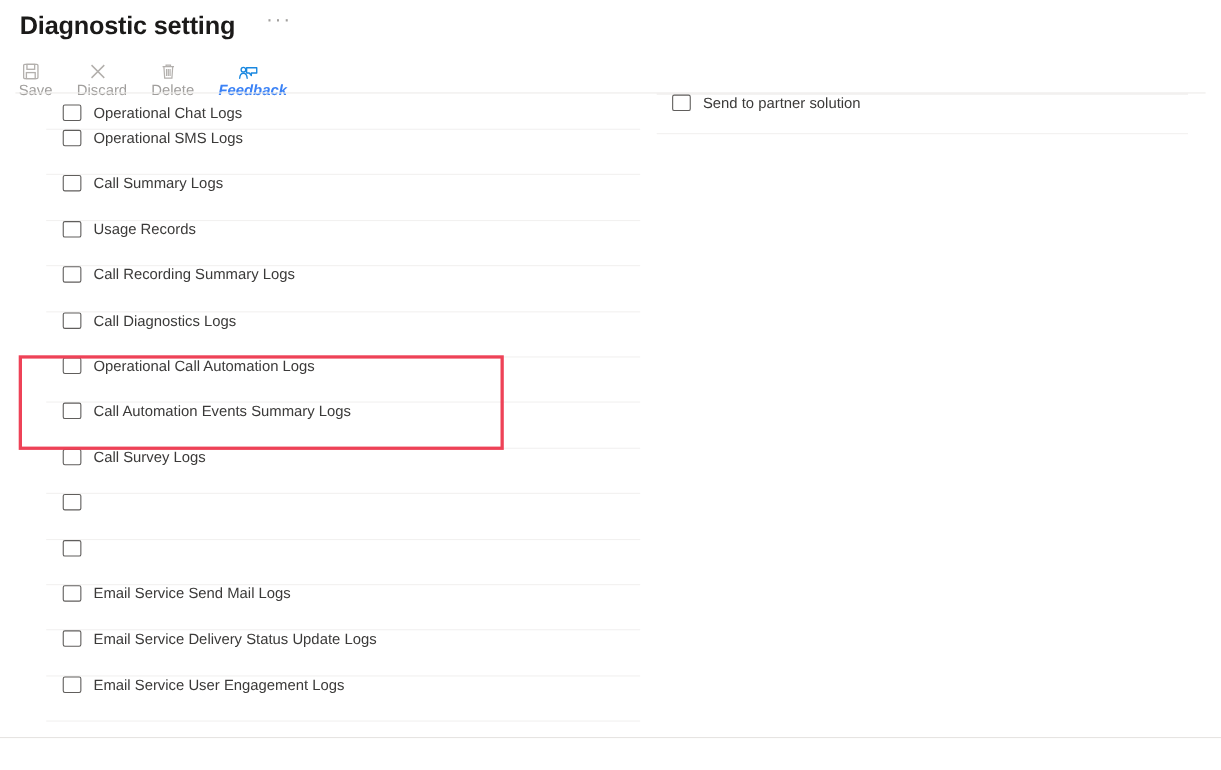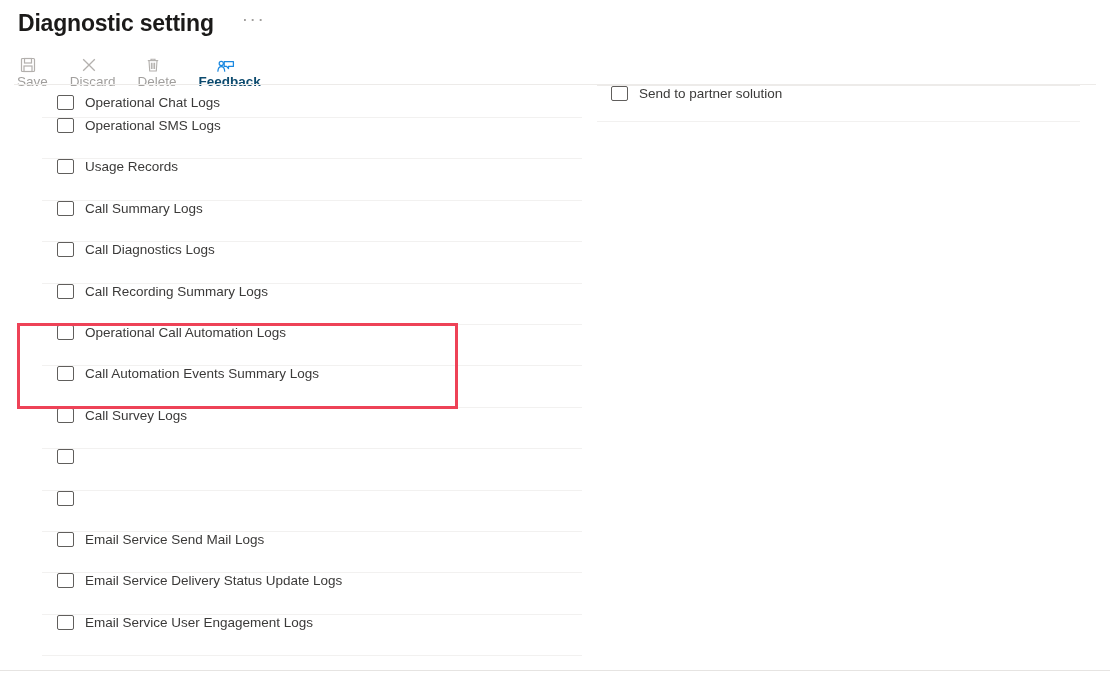--- a/index.html
+++ b/index.html
@@ -69,22 +69,23 @@
     width: 18px;
     height: 18px;
     margin-right: 8px;
     flex: none;
   }
   .cmd .cmd-label {
     font-size: 13.5px;
     color: #a19f9d;
   }
   .cmd.enabled .cmd-label {
-    color: #0c4a6e;
+    color: #3b82f6;
     font-weight: bold;
+    font-style: italic;
   }
   .cmd-divider {
     position: absolute;
     left: 14px;
     top: 84px;
     width: 1082px;
     height: 1px;
     background: #edebe9;
   }
 
@@ -234,40 +235,40 @@
       <span class="chk-label">Operational Chat Logs</span>
     </div>
 
     <div class="chk-row">
       <span class="chk-box"></span>
       <span class="chk-label">Operational SMS Logs</span>
     </div>
 
     <div class="chk-row">
       <span class="chk-box"></span>
+      <span class="chk-label">Call Summary Logs</span>
+    </div>
+
+    <div class="chk-row">
+      <span class="chk-box"></span>
       <span class="chk-label">Usage Records</span>
     </div>
 
     <div class="chk-row">
       <span class="chk-box"></span>
-      <span class="chk-label">Call Summary Logs</span>
+      <span class="chk-label">Call Recording Summary Logs</span>
     </div>
 
     <div class="chk-row">
       <span class="chk-box"></span>
       <span class="chk-label">Call Diagnostics Logs</span>
     </div>
 
     <div class="chk-row">
       <span class="chk-box"></span>
-      <span class="chk-label">Call Recording Summary Logs</span>
-    </div>
-
-    <div class="chk-row">
-      <span class="chk-box"></span>
       <span class="chk-label">Operational Call Automation Logs</span>
     </div>
 
     <div class="chk-row">
       <span class="chk-box"></span>
       <span class="chk-label">Call Automation Events Summary Logs</span>
     </div>
 
     <div class="chk-row">
       <span class="chk-box"></span>

